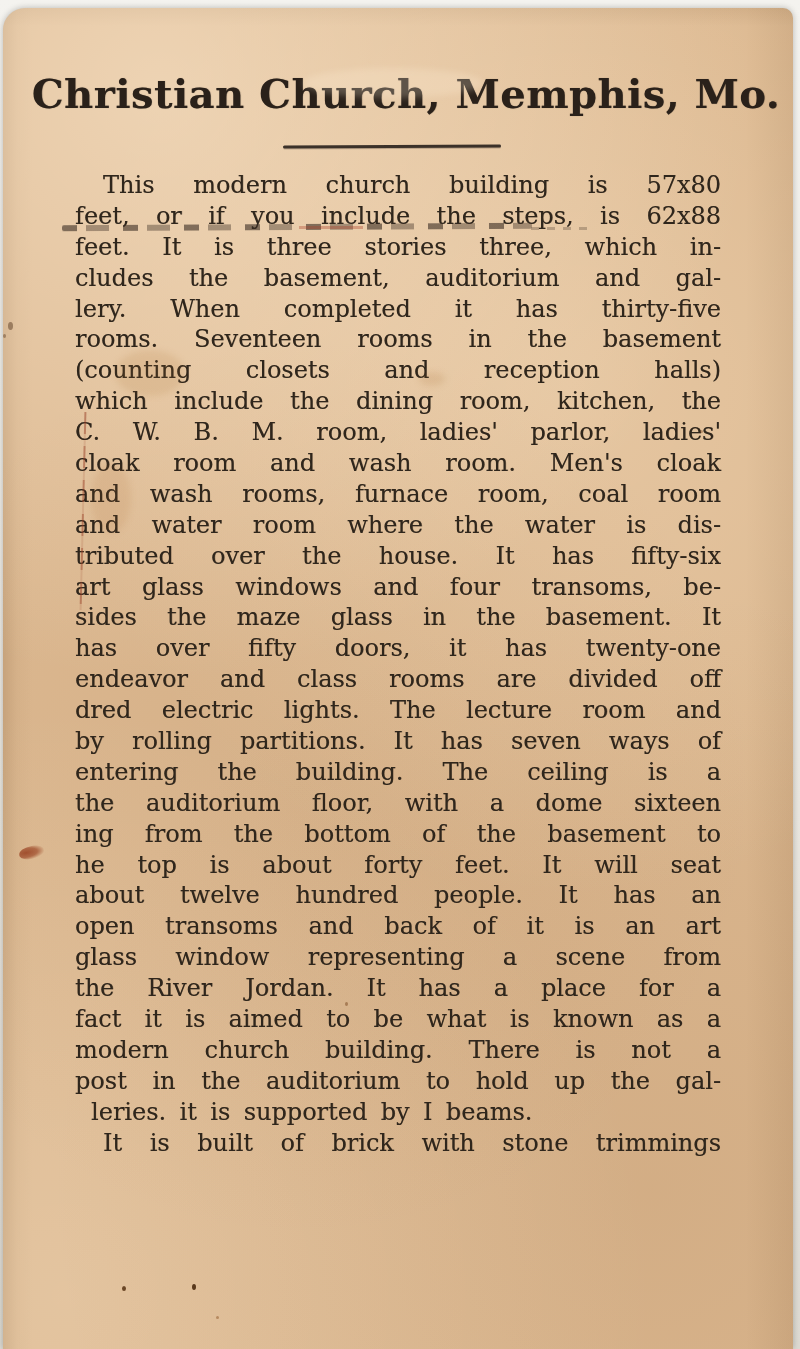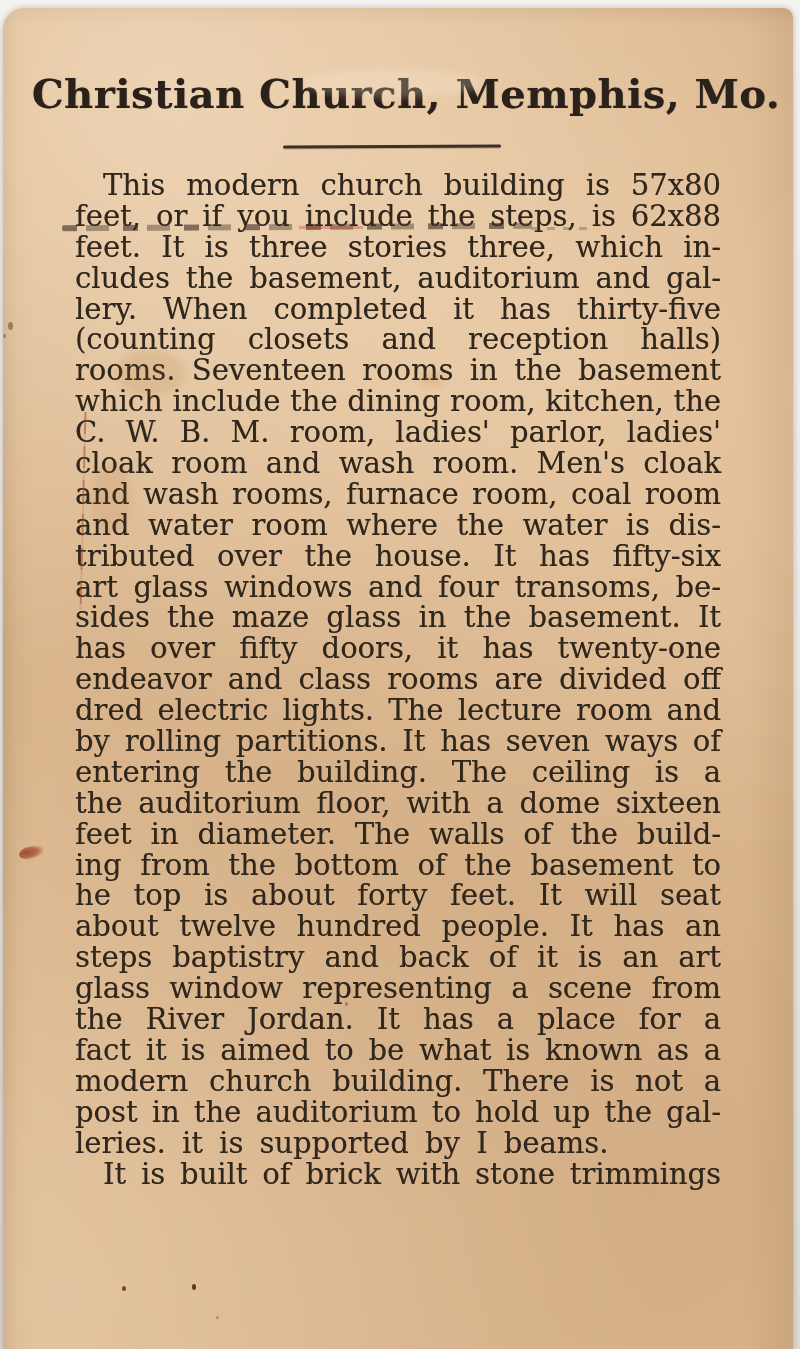--- a/index.html
+++ b/index.html
@@ -28,29 +28,29 @@
     letter-spacing:.5px;white-space:nowrap;
     text-shadow:.4px .4px .7px rgba(42,33,26,.55);
   }
   .title-divider{
     position:absolute;left:280px;top:137px;width:218px;height:3px;
     background:#3b3129;transform:rotate(-.3deg);border-radius:2px;
     box-shadow:0 1px 0 rgba(59,49,41,.25);
   }
   .body-text{
     position:absolute;left:72px;top:162px;width:646px;
-    font-size:29px;line-height:30.9px;color:#2f261c;
+    font-size:24px;line-height:30.9px;color:#2f261c;
     text-shadow:.3px .3px .6px rgba(50,38,26,.45);
   }
   .line{
     text-align:justify;text-align-last:justify;
     height:30.9px;white-space:normal;
   }
   .line.indent{text-indent:28px;}
-  .line.endline{text-align-last:left;word-spacing:.24em;}
+  .line.endline{text-align-last:left;word-spacing:.24em;margin-left:16px;}
   
   .smudge-strike{
     position:absolute;left:59px;top:216px;width:470px;height:6px;
     background:repeating-linear-gradient(90deg,
       rgba(58,44,34,.60) 0 15px, transparent 15px 24px,
       rgba(58,44,34,.40) 24px 47px, transparent 47px 61px);
     transform:rotate(-.3deg);border-radius:2px;filter:blur(.4px);
   }
   .smudge-strike-ext{
     position:absolute;left:528px;top:219px;width:62px;height:3px;
@@ -92,41 +92,40 @@
 
   <div class="page-title">Christian Church, Memphis, Mo.</div>
   <div class="title-divider"></div>
 
   <div class="body-text">
     <div class="line indent">This modern church building is 57x80</div>
     <div class="line">feet, or if you include the steps, is 62x88</div>
     <div class="line">feet. It is three stories three, which in-</div>
     <div class="line">cludes the basement, auditorium and gal-</div>
     <div class="line">lery. When completed it has thirty-five</div>
+    <div class="line">rooms. Seventeen rooms in the basement</div>
     <div class="line">(counting closets and reception halls)</div>
-    <div class="line">rooms. Seventeen rooms in the basement</div>
     <div class="line">which include the dining room, kitchen, the</div>
     <div class="line">C. W. B. M. room, ladies' parlor, ladies'</div>
     <div class="line">cloak room and wash room. Men's cloak</div>
     <div class="line">and wash rooms, furnace room, coal room</div>
     <div class="line">and water room where the water is dis-</div>
     <div class="line">tributed over the house. It has fifty-six</div>
     <div class="line">art glass windows and four transoms, be-</div>
     <div class="line">sides the maze glass in the basement. It</div>
     <div class="line">has over fifty doors, it has twenty-one</div>
     <div class="line">endeavor and class rooms are divided off</div>
     <div class="line">dred electric lights. The lecture room and</div>
     <div class="line">by rolling partitions. It has seven ways of</div>
     <div class="line">entering the building. The ceiling is a</div>
     <div class="line">the auditorium floor, with a dome sixteen</div>
-    <div class="line">feet in diameter. The walls of the build-</div>
     <div class="line">ing from the bottom of the basement to</div>
     <div class="line">he top is about forty feet. It will seat</div>
     <div class="line">about twelve hundred people. It has an</div>
-    <div class="line">steps baptistry and back of it is an art</div>
+    <div class="line">open transoms and back of it is an art</div>
     <div class="line">glass window representing a scene from</div>
     <div class="line">the River Jordan. It has a place for a</div>
     <div class="line">fact it is aimed to be what is known as a</div>
     <div class="line">modern church building. There is not a</div>
     <div class="line">post in the auditorium to hold up the gal-</div>
     <div class="line endline">leries. it is supported by I beams.</div>
     <div class="line indent">It is built of brick with stone trimmings</div>
   </div>
 
   <div class="smudge-strike"></div>

